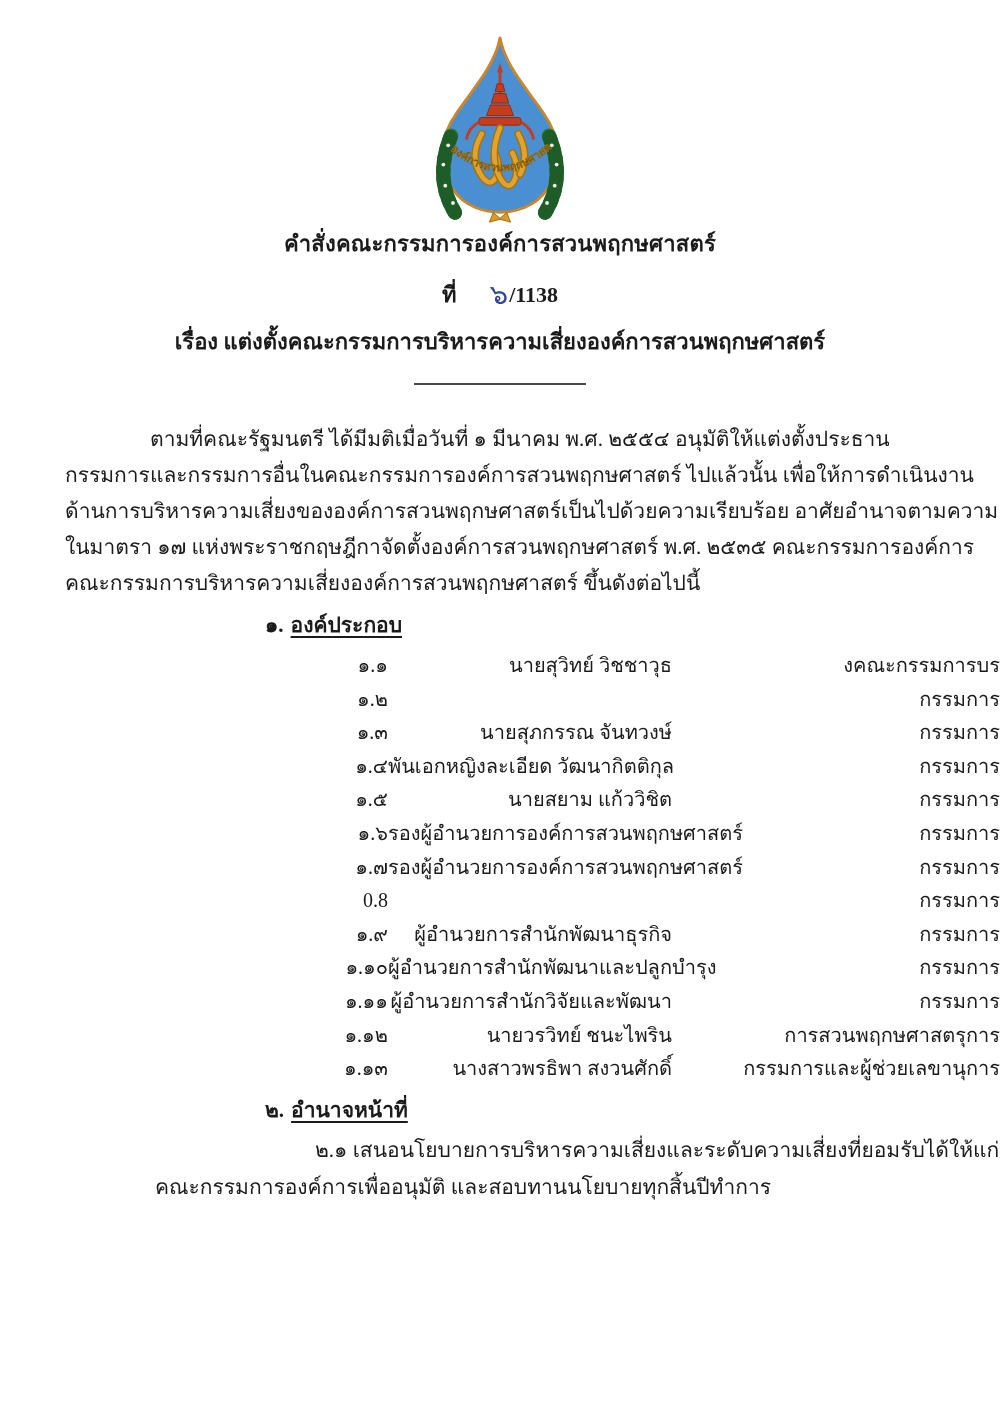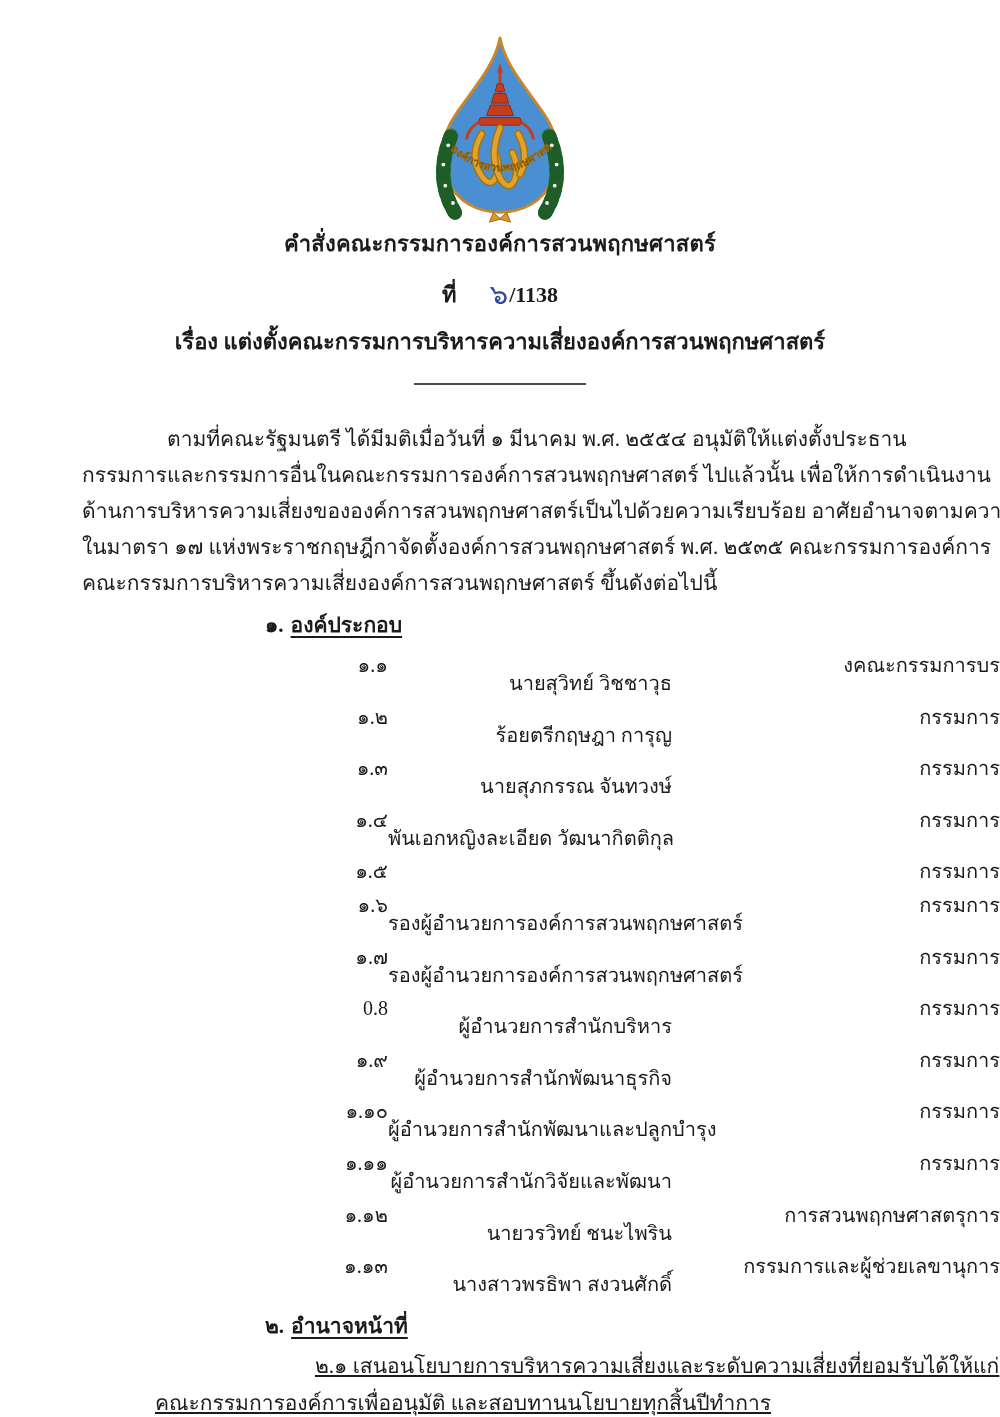--- a/index.html
+++ b/index.html
@@ -28,39 +28,39 @@
     font-family:"DejaVu Serif",serif; margin-right:1px;
   }
   .docno .no-rest{ font-weight:bold; }
   .subject{
     text-align:center; font-size:22px; font-weight:bold; margin-top:10px;
   }
   .divider{
     width:172px; height:2px; background:#4a4a4a; margin:24px auto 0 auto;
   }
   .para{
-    margin:36px 125px 0 82px; font-size:21px; line-height:36px;
+    margin:36px 125px 0 65px; font-size:21px; line-height:36px;
     text-align:left;
   }
   .para-line{ white-space:nowrap; }
   .para-line:first-child{ text-indent:85px; }
   .sec-heading{
     margin-left:265px; margin-top:6px; font-size:21px; font-weight:bold;
     line-height:36px;
   }
   .sec-heading .sec-num{ margin-right:7px; }
   .sec-heading .sec-text{ text-decoration:underline; text-underline-offset:4px; }
   .members{ margin-top:6px; }
   .member-row{
     display:flex; margin-left:338px; font-size:20px; line-height:33.6px;text-align:right;
   }
   .m-num{ width:50px; flex:none; }
-  .m-name{ width:284px; flex:none; white-space:nowrap;margin-top:18px; }
+  .m-name{ width:284px; flex:none; white-space:nowrap; }
   .m-role{ flex:1; white-space:nowrap; }
-  .sec2-lines{ margin:4px 125px 0 155px; font-size:21px; line-height:37px;text-decoration:underline; }
+  .sec2-lines{ margin:4px 125px 0 155px; font-size:21px; line-height:37px; }
   .sec2-line{ white-space:nowrap; }
   .sec2-line:first-child{ text-indent:160px; }
 </style>
 </head>
 <body>
 
 <div class="page">
 
   <div class="logo-wrap">
     <svg width="168" height="192" viewBox="0 0 170 200">
@@ -145,50 +145,49 @@
   </div>
 
   <div class="members">
       <div class="member-row">
       <span class="m-num">๑.๑</span>
       <span class="m-name">นายสุวิทย์ วิชชาวุธ</span>
       <span class="m-role">งคณะกรรมการบร</span>
     </div>
       <div class="member-row">
       <span class="m-num">๑.๒</span>
-      <span class="m-name">ร้อยตรีกฤษฎา การุญ</span>
       <span class="m-role">กรรมการ</span>
     </div>
       <div class="member-row">
       <span class="m-num">๑.๓</span>
       <span class="m-name">นายสุภกรรณ จันทวงษ์</span>
       <span class="m-role">กรรมการ</span>
     </div>
       <div class="member-row">
       <span class="m-num">๑.๔</span>
       <span class="m-name">พันเอกหญิงละเอียด วัฒนากิตติกุล</span>
       <span class="m-role">กรรมการ</span>
     </div>
       <div class="member-row">
       <span class="m-num">๑.๕</span>
+      <span class="m-name">นายสยาม แก้ววิชิต</span>
       <span class="m-role">กรรมการ</span>
     </div>
       <div class="member-row">
       <span class="m-num">๑.๖</span>
       <span class="m-name">รองผู้อำนวยการองค์การสวนพฤกษศาสตร์</span>
       <span class="m-role">กรรมการ</span>
     </div>
       <div class="member-row">
       <span class="m-num">๑.๗</span>
       <span class="m-name">รองผู้อำนวยการองค์การสวนพฤกษศาสตร์</span>
       <span class="m-role">กรรมการ</span>
     </div>
       <div class="member-row">
       <span class="m-num">0.8</span>
-      <span class="m-name">ผู้อำนวยการสำนักบริหาร</span>
       <span class="m-role">กรรมการ</span>
     </div>
       <div class="member-row">
       <span class="m-num">๑.๙</span>
       <span class="m-name">ผู้อำนวยการสำนักพัฒนาธุรกิจ</span>
       <span class="m-role">กรรมการ</span>
     </div>
       <div class="member-row">
       <span class="m-num">๑.๑๐</span>
       <span class="m-name">ผู้อำนวยการสำนักพัฒนาและปลูกบำรุง</span>

